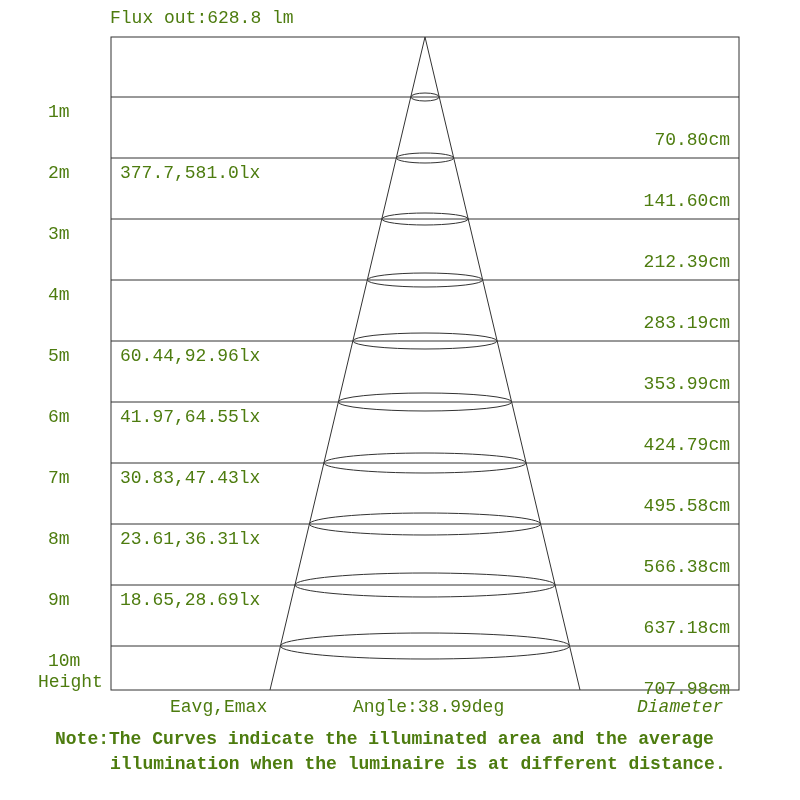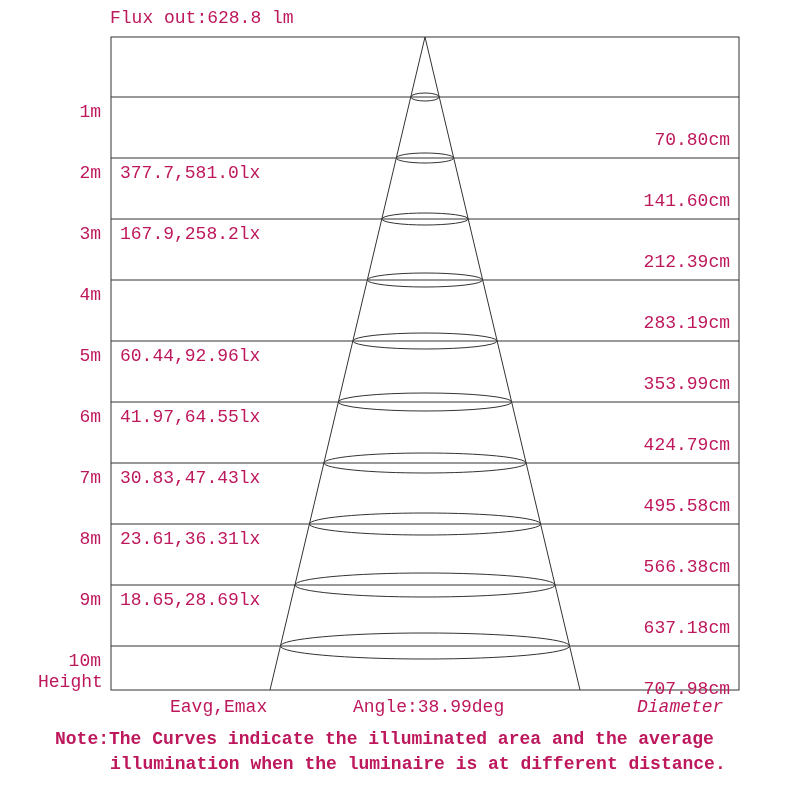--- a/index.html
+++ b/index.html
@@ -2,32 +2,32 @@
 <html><head>
 <meta charset="utf-8">
 <style>
   html, body { margin: 0; padding: 0; background: #ffffff; }
   #stage {
     position: relative;
     width: 800px;
     height: 800px;
     background: #ffffff;
     font-family: "Liberation Mono", "DejaVu Sans Mono", monospace;
-    color: #be185d;
+    color: #4d7c0f;
     overflow: hidden;
   }
   #cone-svg { position: absolute; left: 0; top: 0; }
   .txt {
     position: absolute;
     font-size: 18px;
     line-height: 21px;
     white-space: pre;
   }
   .rowtext { position: absolute; font-size: 18px; line-height: 21px; white-space: pre; }
-  .col-height { left: 30px; width: 71px; text-align: right; }
+  .col-height { left: 48px; width: 71px; }
   .col-lux    { left: 120px; width: 300px; text-align: left; }
   .col-diam   { left: 599px; width: 131px; text-align: right; margin-top: 28px; }
   .note { font-weight: bold; }
 </style>
 </head>
 <body>
 
 <div id="stage">
 
   <svg id="cone-svg" width="800" height="800" viewBox="0 0 800 800">
@@ -64,21 +64,20 @@
   <div class="txt" style="left:110px; top:8px;">Flux out:628.8 lm</div>
 
   <div class="rowtext col-height" style="top:102px">1m</div>
   <div class="rowtext col-diam" style="top:102px">70.80cm</div>
 
   <div class="rowtext col-height" style="top:163px">2m</div>
   <div class="rowtext col-lux" style="top:163px">377.7,581.0lx</div>
   <div class="rowtext col-diam" style="top:163px">141.60cm</div>
 
   <div class="rowtext col-height" style="top:224px">3m</div>
-  <div class="rowtext col-lux" style="top:224px">167.9,258.2lx</div>
   <div class="rowtext col-diam" style="top:224px">212.39cm</div>
 
   <div class="rowtext col-height" style="top:285px">4m</div>
   <div class="rowtext col-diam" style="top:285px">283.19cm</div>
 
   <div class="rowtext col-height" style="top:346px">5m</div>
   <div class="rowtext col-lux" style="top:346px">60.44,92.96lx</div>
   <div class="rowtext col-diam" style="top:346px">353.99cm</div>
 
   <div class="rowtext col-height" style="top:407px">6m</div>

